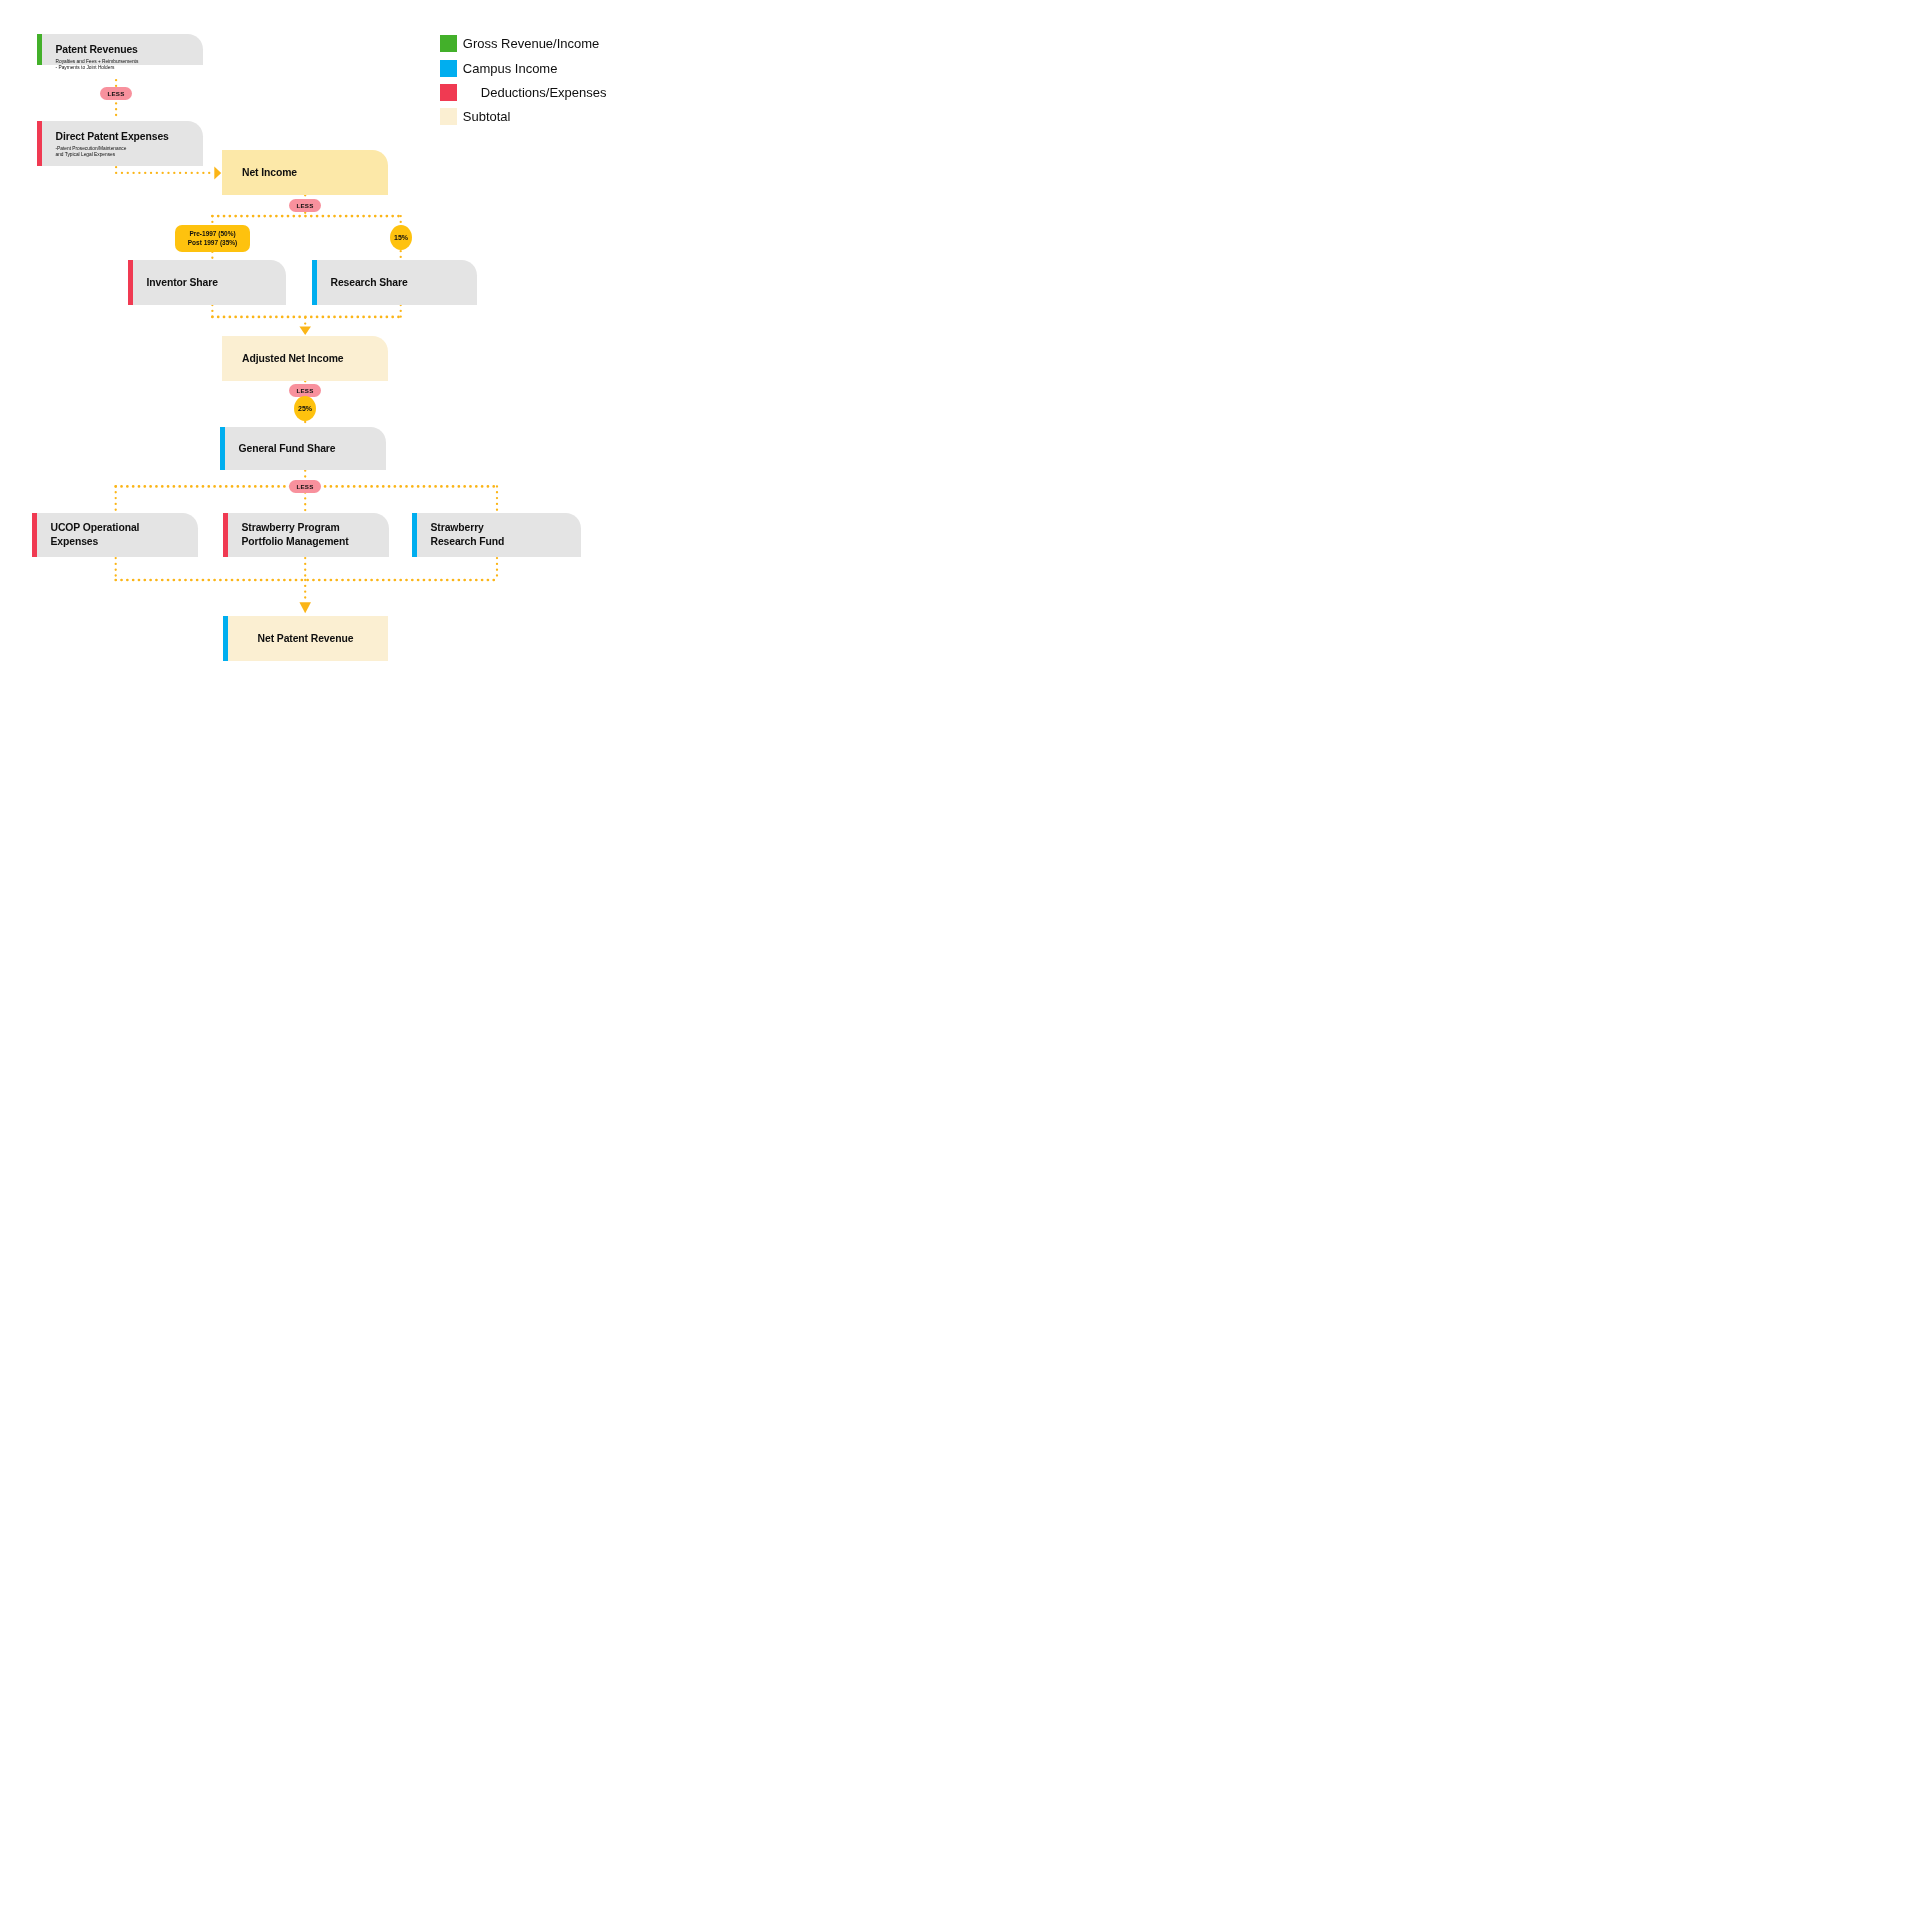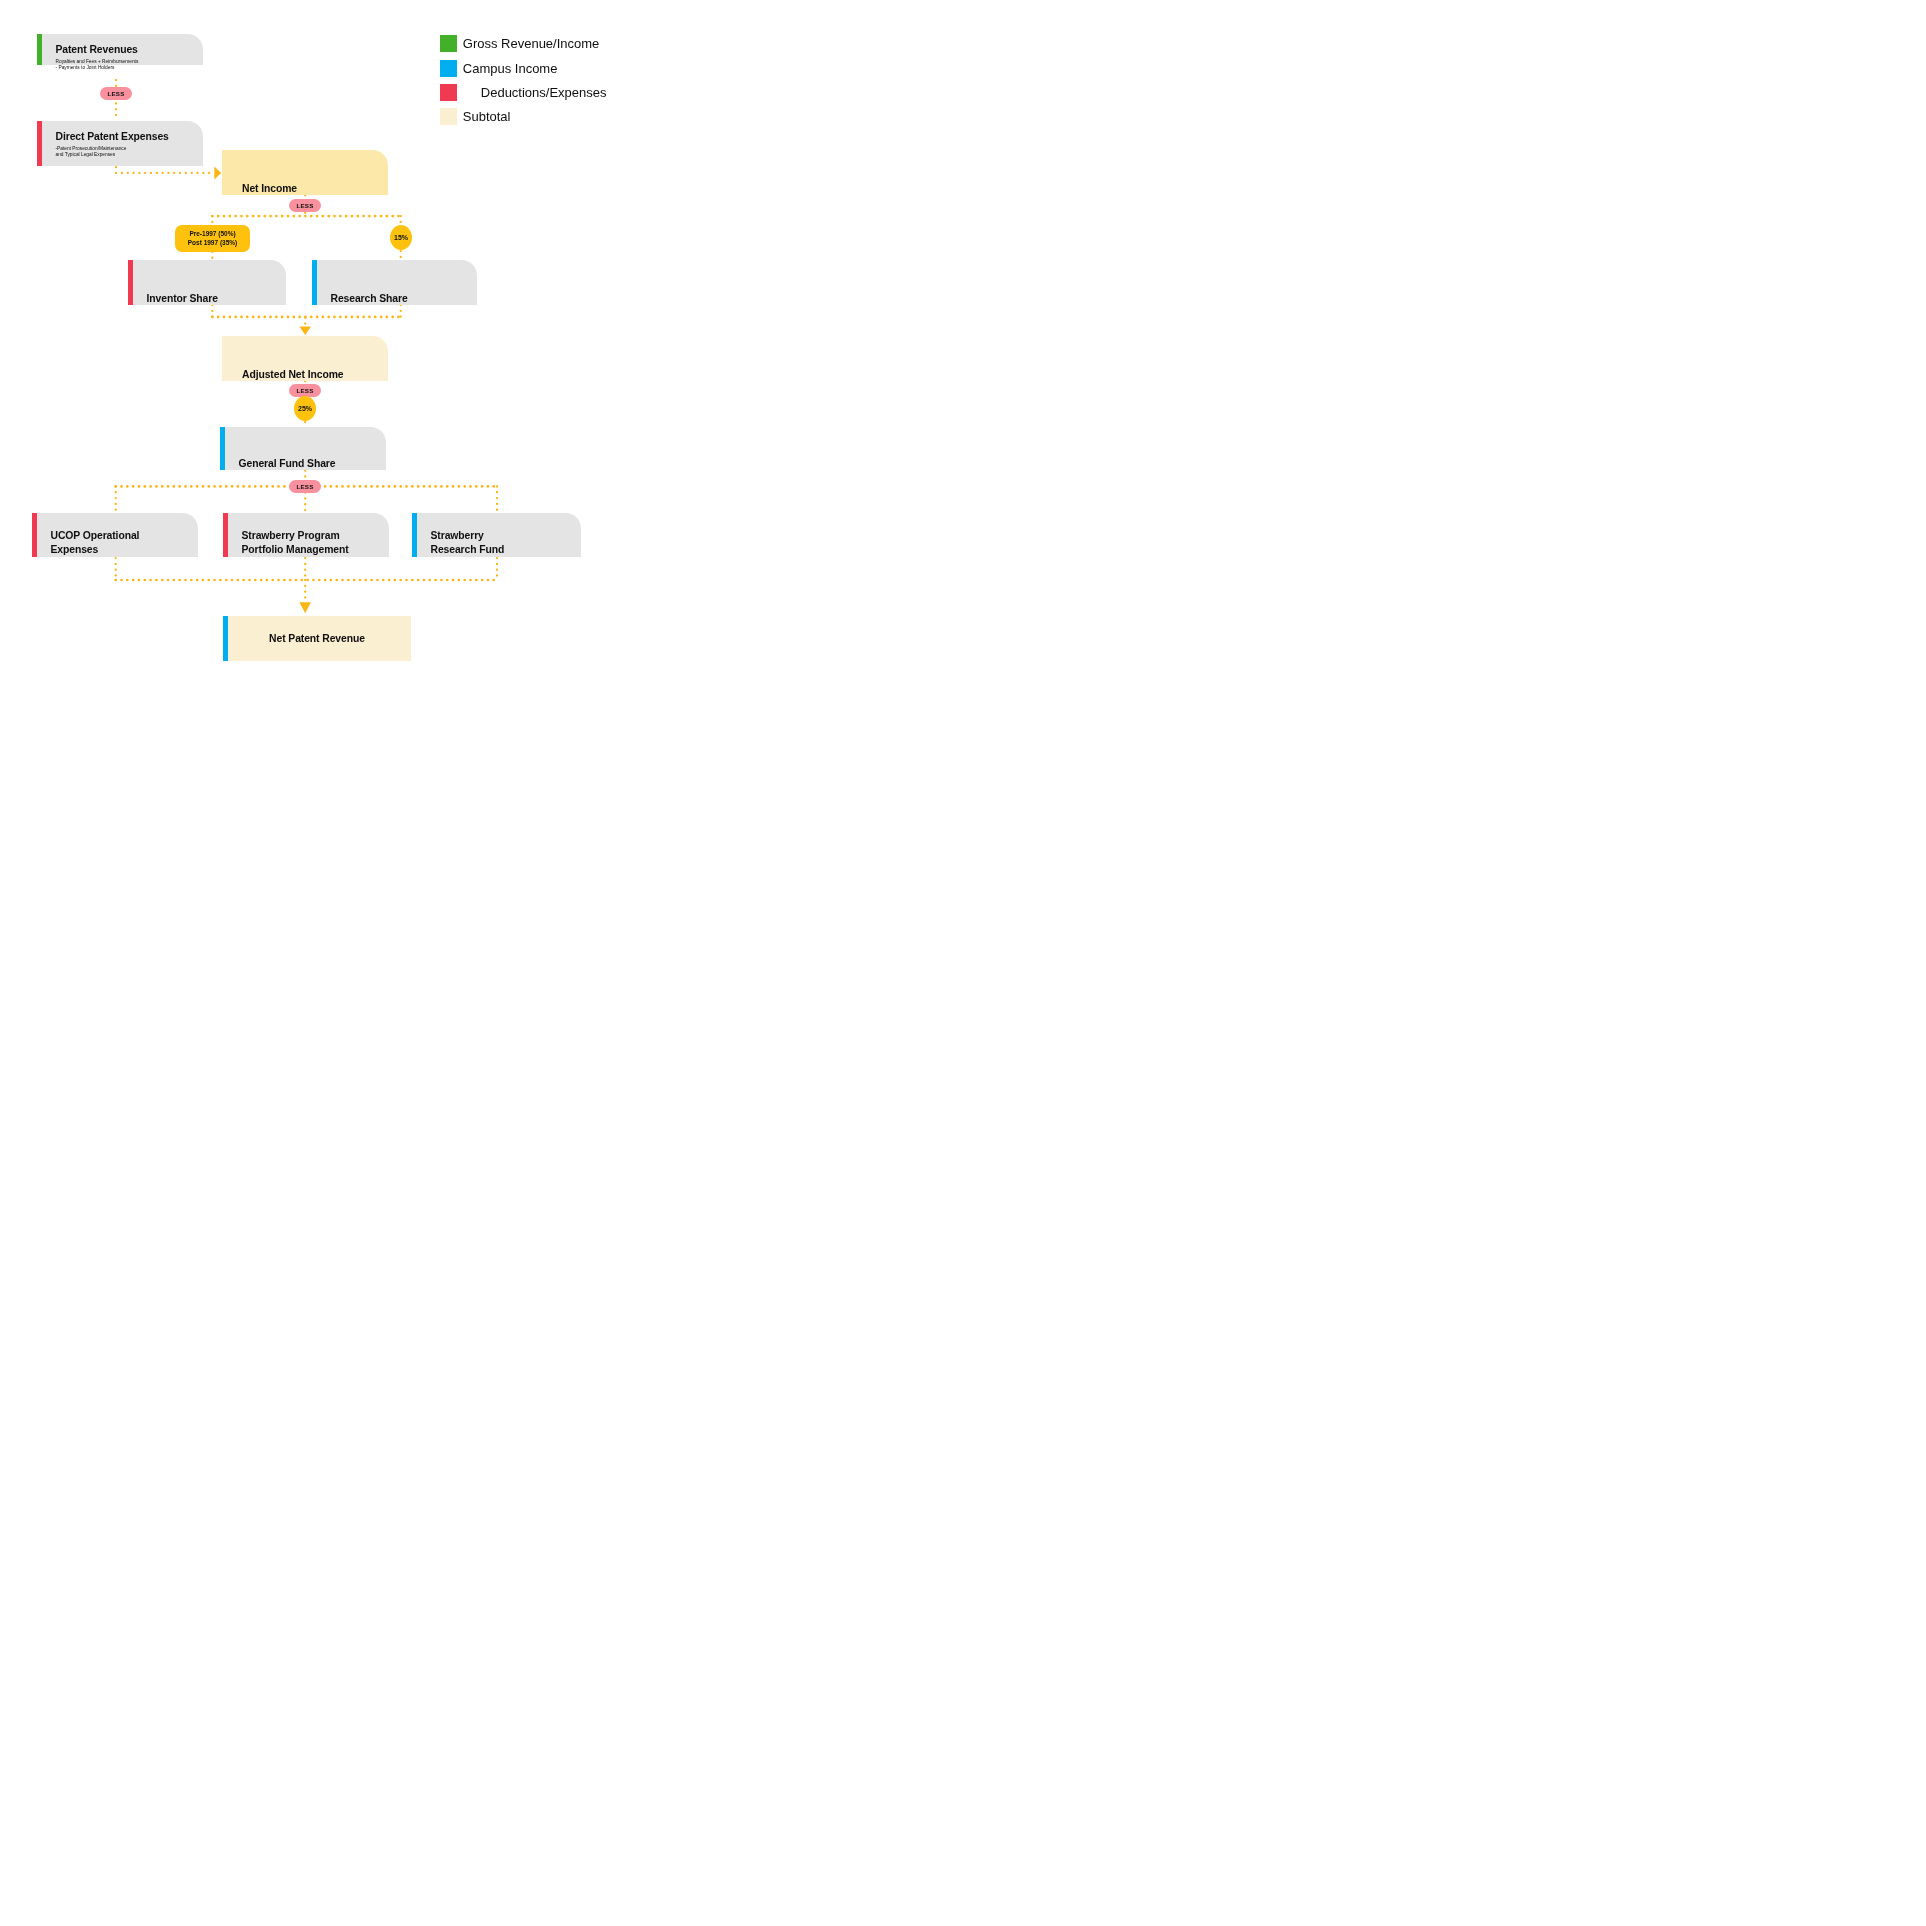--- a/index.html
+++ b/index.html
@@ -11,21 +11,21 @@
   .bar.green{background:#43B02A;}
   .bar.red{background:#F03A52;}
   .bar.blue{background:#00AEEF;}
   .cream{background:#FCE8A8;}
   .cream-light{background:#FBEFD2;}
   .sq{border-radius:0;}
   .box-title{font-size:10.4px;font-weight:800;line-height:11.6px;letter-spacing:-0.1px;}
   .box-title.two{line-height:14px;}
   .box-sub{font-size:4.8px;line-height:6.7px;font-weight:400;margin-top:3.1px;}
   .pad-head{padding:10px 7.7px 0 18.5px;}
-  .vcenter{display:flex;align-items:flex-end;padding-left:18.5px;padding-right:14px;}
+  .vcenter{display:flex;align-items:center;padding-left:18.5px;padding-right:14px;}
   .vcenter.creampad{padding-left:20px;}
   .center-all{display:flex;align-items:center;justify-content:center;text-align:center;padding:0;}
   .pill{position:absolute;width:32px;height:12.7px;border-radius:6.5px;background:#F8919D;
         display:flex;align-items:center;justify-content:center;
         font-size:6.2px;font-weight:800;letter-spacing:0.2px;z-index:3;}
   .badge{position:absolute;left:175px;top:225px;width:75px;height:26.6px;border-radius:7px;
          background:#FEC20E;display:flex;flex-direction:column;align-items:center;justify-content:center;
          font-size:6.5px;font-weight:800;line-height:9.6px;z-index:3;}
   .pct{position:absolute;width:22px;height:25.4px;border-radius:50%;background:#FEC20E;
        display:flex;align-items:center;justify-content:center;font-size:7px;font-weight:800;z-index:3;}
@@ -165,21 +165,21 @@
   </div>
 
   <div class="box vcenter" style="left:412px;top:513px;width:169px;height:44px;">
     <span class="bar blue"></span>
     <div class="box-title two">
       <div>Strawberry</div>
       <div>Research Fund</div>
     </div>
   </div>
 
-  <div class="box cream-light sq center-all" style="left:223px;top:616px;width:188px;height:45px;">
+  <div class="box cream-light sq center-all" style="left:223px;top:616px;width:165px;height:45px;">
     <span class="bar blue"></span>
     <div class="box-title">Net Patent Revenue</div>
   </div>
 
   <div class="legend">
     <div class="legend-row" style="top:35px;">
       <span class="legend-swatch green"></span>
       <span class="legend-label">Gross Revenue/Income</span>
     </div>
     <div class="legend-row" style="top:60px;">

